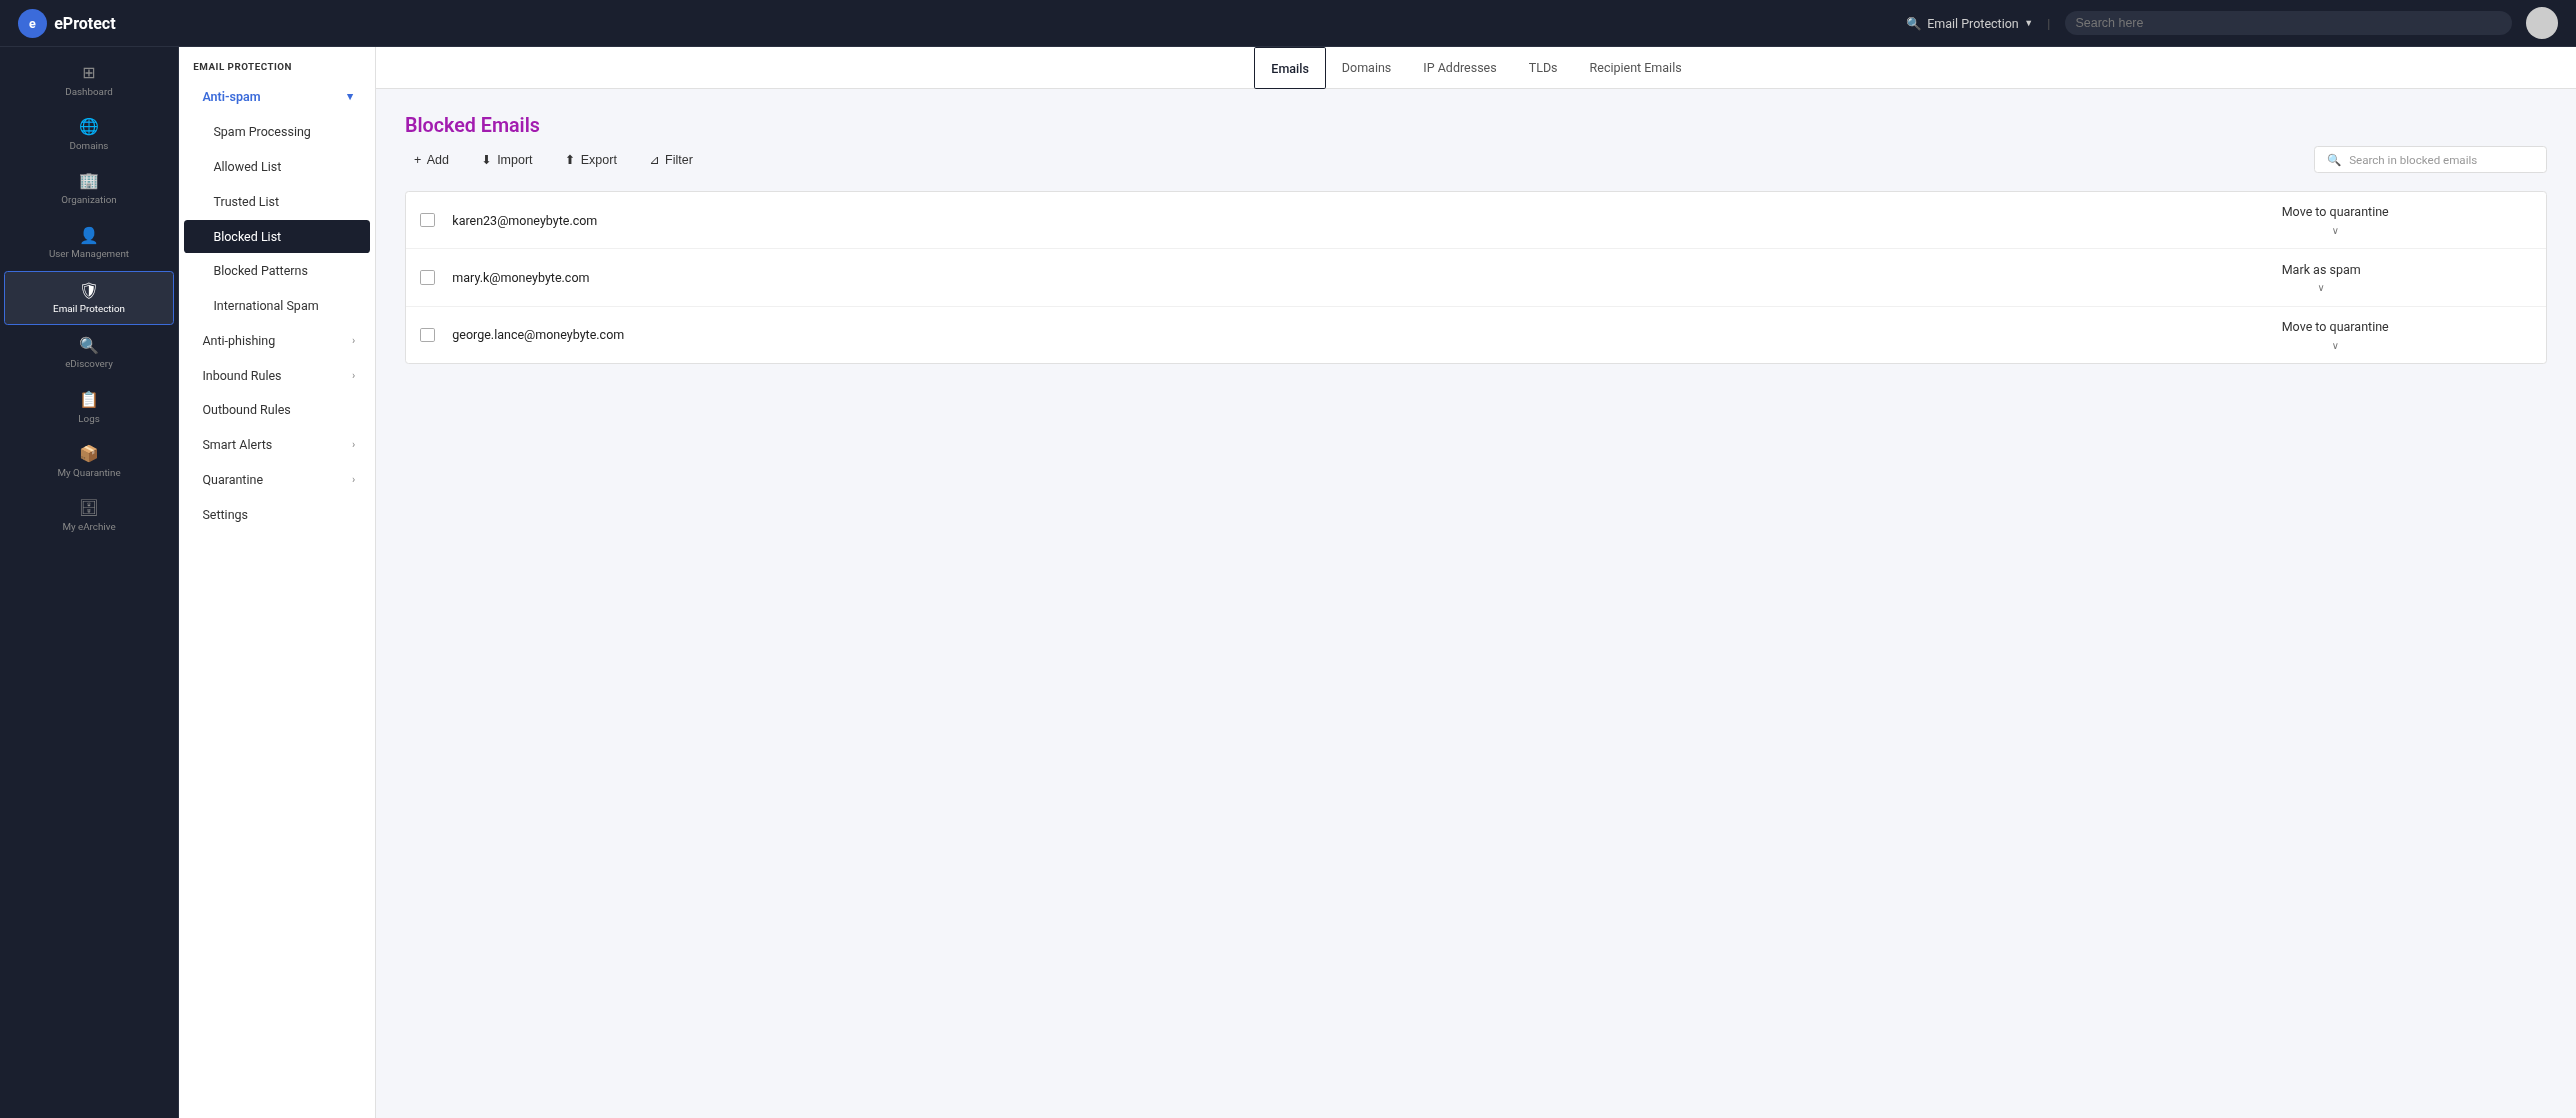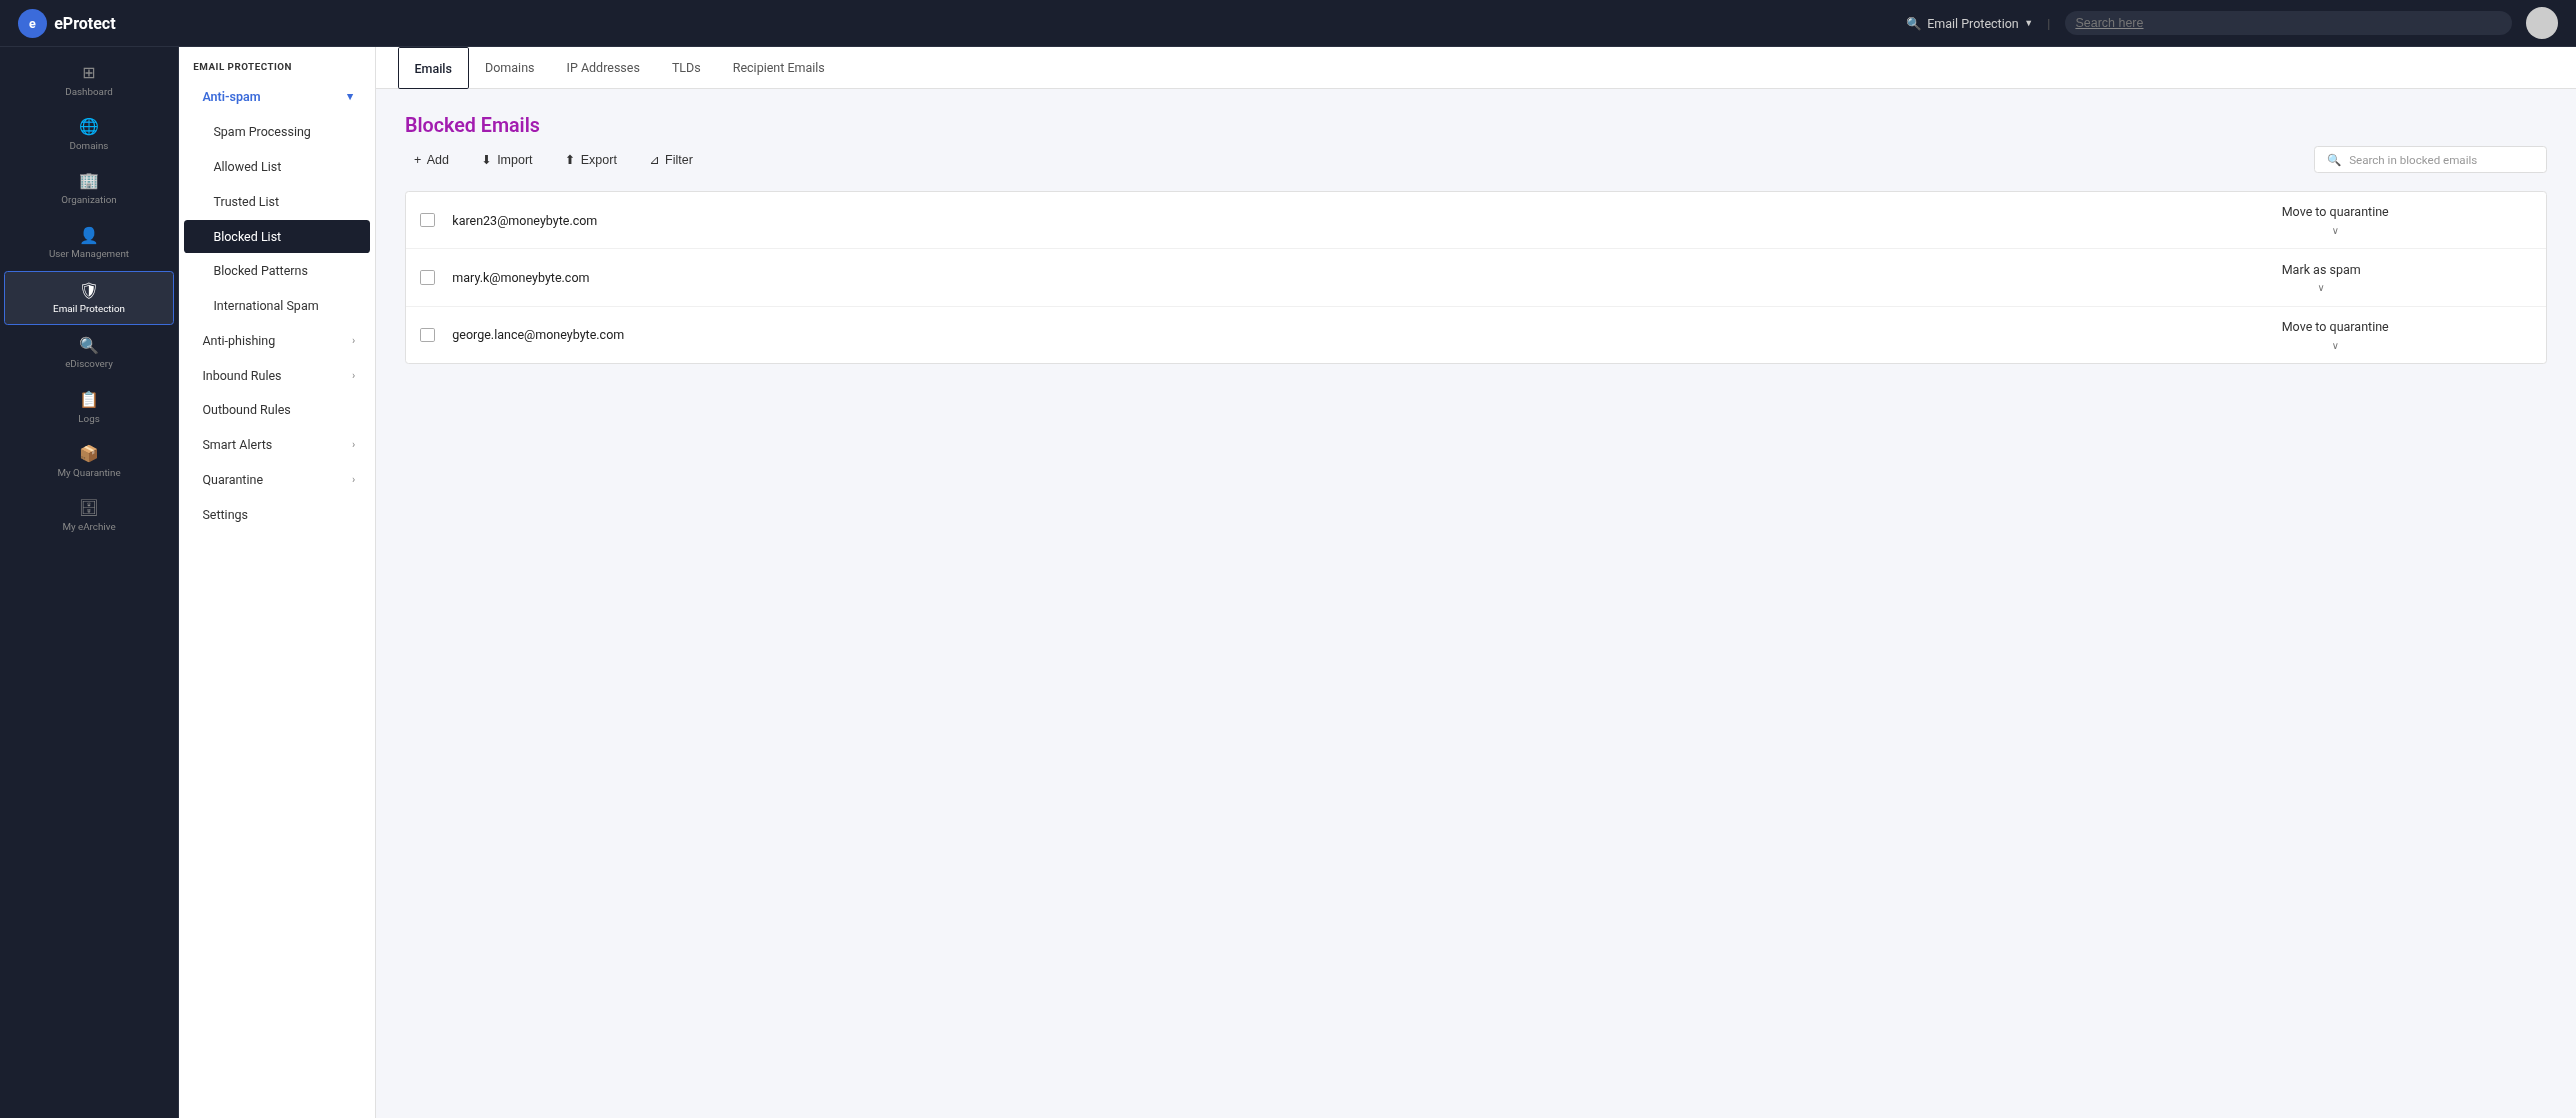--- a/index.html
+++ b/index.html
@@ -52,21 +52,20 @@
     .search-bar {
       flex: 1;
       max-width: 447px;
       background: #2a3040;
       border: none;
       border-radius: 12px;
       padding: 5.4px 10.7px;
       color: #888;
       font-size: 12.5px;
       outline: none;
-      text-decoration: underline;
     }
     .avatar {
       width: 32px;
       height: 32px;
       border-radius: 50%;
       background: #ccc;
     }
 
     
     .main-layout {
@@ -169,20 +168,21 @@
       flex-direction: column;
     }
 
     
     .tabs-bar {
       background: #fff;
       border-bottom: 0.9px solid #e0e0e0;
       display: flex;
       padding: 0 21.5px;
       gap: 0;
+      justify-content: center;
     }
     .tab-item {
       padding: 12.5px 16px;
       font-size: 12.5px;
       color: #555;
       cursor: pointer;
       border-bottom: 1.8px solid transparent;
       white-space: nowrap;
     }
     .tab-item.active {

